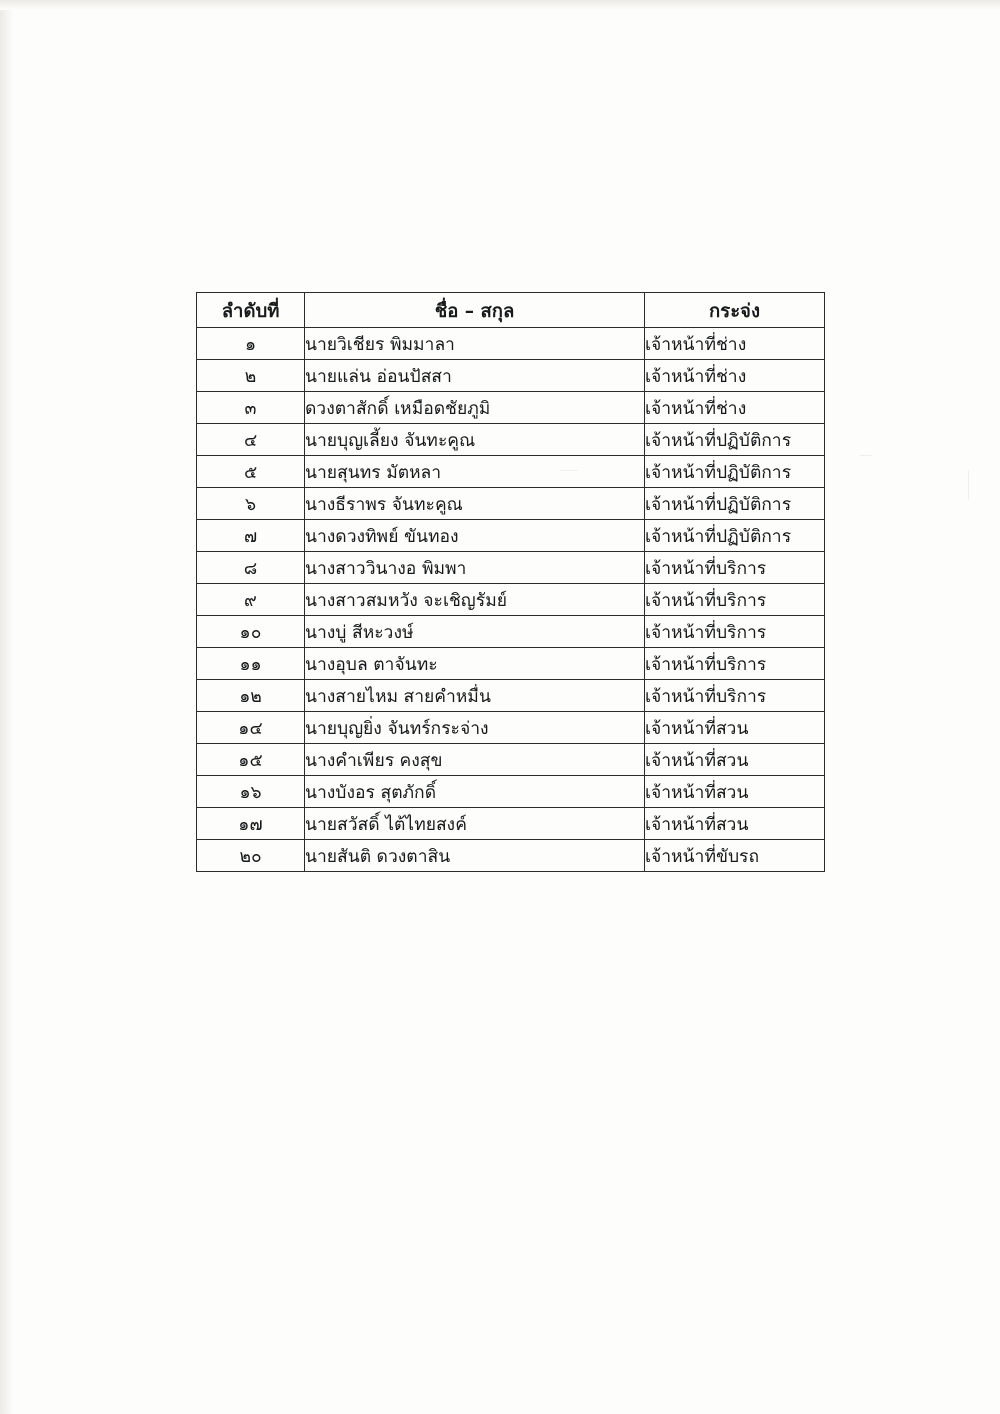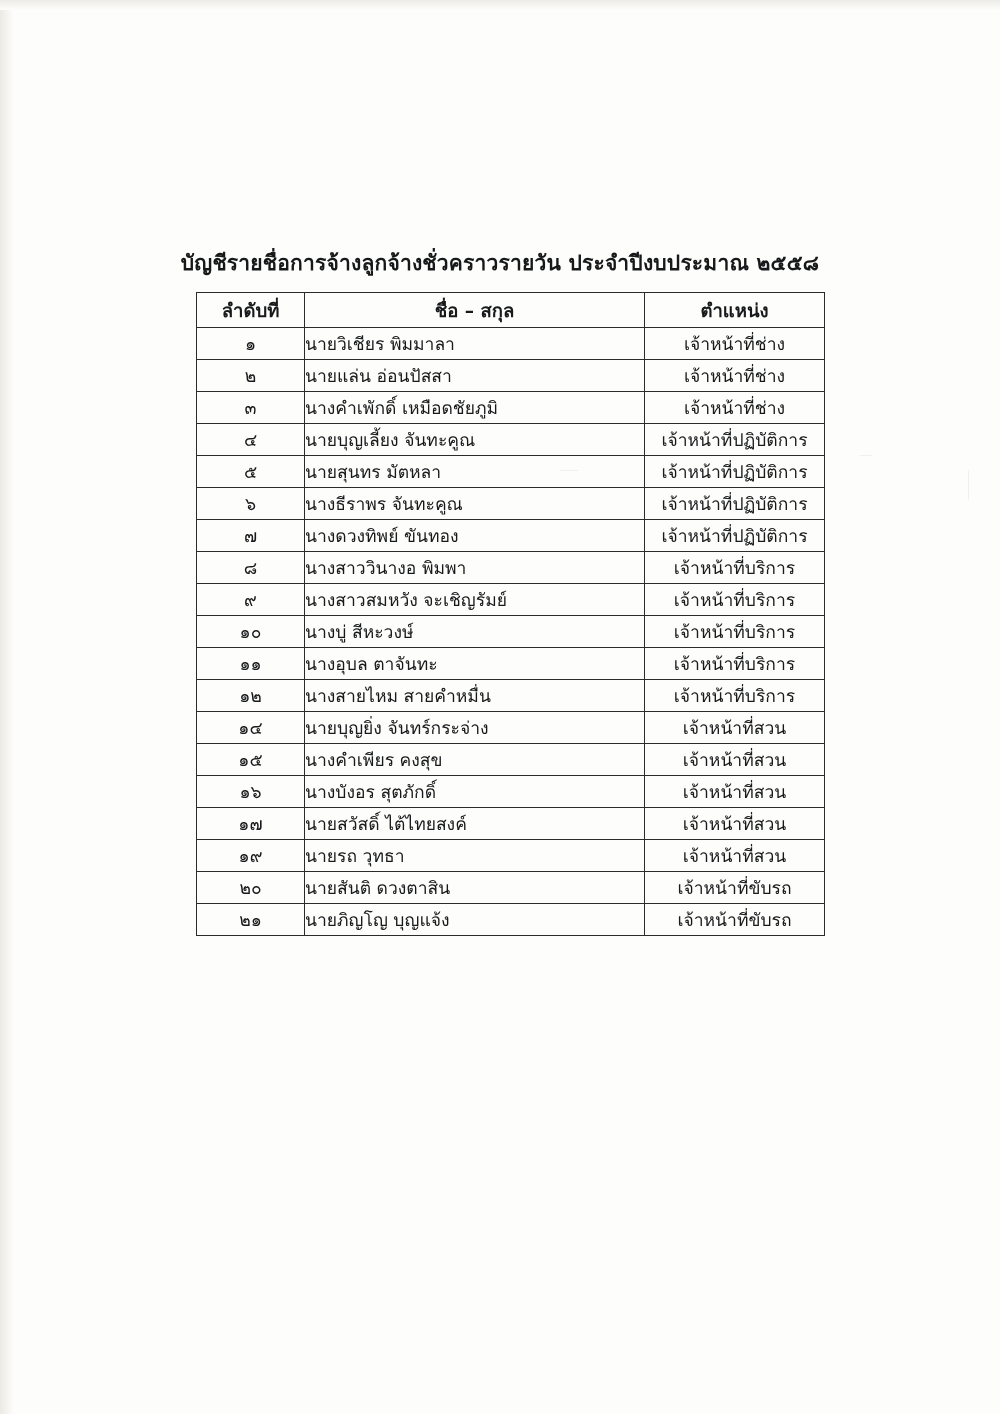--- a/index.html
+++ b/index.html
@@ -72,68 +72,67 @@
   }
   td.no {
     text-align: center;
     font-size: 18px;
   }
   td.name {
     text-align: left;
     padding-left: 14px;
   }
   td.pos {
-    text-align: center;
+    text-align: left;
   }
   
   .noise {
     position: absolute;
     background: rgba(0,0,0,0.05);
   }
   .noise.n1 { left: 560px; top: 470px; width: 18px; height: 1px; }
   .noise.n2 { left: 860px; top: 455px; width: 12px; height: 1px; }
   .noise.n3 { left: 968px; top: 470px; width: 1px; height: 30px; }
 </style>
 </head>
 <body>
 
 <div class="page">
   <div class="scan-edge-left"></div>
   <div class="scan-edge-top"></div>
 
-  <div class="doc-title">บัญชีรายชื่อการจ้างลูกจ้างชั่วคราวรายวัน ประจำปีงบประมาณ ๒๕๕๘</div>
 
   <div class="table-wrap">
     <table class="roster">
       <colgroup>
         <col class="c-no">
         <col class="c-name">
         <col class="c-pos">
       </colgroup>
       <thead>
         <tr>
           <th>ลำดับที่</th>
           <th>ชื่อ – สกุล</th>
-          <th>ตำแหน่ง</th>
+          <th>กระจ่ง</th>
         </tr>
       </thead>
       <tbody id="roster-body">
           <tr>
             <td class="no">๑</td>
             <td class="name">นายวิเชียร  พิมมาลา</td>
             <td class="pos">เจ้าหน้าที่ช่าง</td>
           </tr>
           <tr>
             <td class="no">๒</td>
             <td class="name">นายแล่น  อ่อนปัสสา</td>
             <td class="pos">เจ้าหน้าที่ช่าง</td>
           </tr>
           <tr>
             <td class="no">๓</td>
-            <td class="name">นางคำเพักดิ์  เหมือดชัยภูมิ</td>
+            <td class="name">ดวงตาสักดิ์  เหมือดชัยภูมิ</td>
             <td class="pos">เจ้าหน้าที่ช่าง</td>
           </tr>
           <tr>
             <td class="no">๔</td>
             <td class="name">นายบุญเลี้ยง  จันทะคูณ</td>
             <td class="pos">เจ้าหน้าที่ปฏิบัติการ</td>
           </tr>
           <tr>
             <td class="no">๕</td>
             <td class="name">นายสุนทร  มัตหลา</td>
@@ -188,32 +187,22 @@
             <td class="no">๑๖</td>
             <td class="name">นางบังอร  สุตภักดิ์</td>
             <td class="pos">เจ้าหน้าที่สวน</td>
           </tr>
           <tr>
             <td class="no">๑๗</td>
             <td class="name">นายสวัสดิ์  ไต้ไทยสงค์</td>
             <td class="pos">เจ้าหน้าที่สวน</td>
           </tr>
           <tr>
-            <td class="no">๑๙</td>
-            <td class="name">นายรถ  วุทธา</td>
-            <td class="pos">เจ้าหน้าที่สวน</td>
-          </tr>
-          <tr>
             <td class="no">๒๐</td>
             <td class="name">นายสันติ  ดวงตาสิน</td>
-            <td class="pos">เจ้าหน้าที่ขับรถ</td>
-          </tr>
-          <tr>
-            <td class="no">๒๑</td>
-            <td class="name">นายภิญโญ  บุญแจ้ง</td>
             <td class="pos">เจ้าหน้าที่ขับรถ</td>
           </tr>
         </tbody>
     </table>
   </div>
 
   <div class="noise n1"></div>
   <div class="noise n2"></div>
   <div class="noise n3"></div>
 </div>

